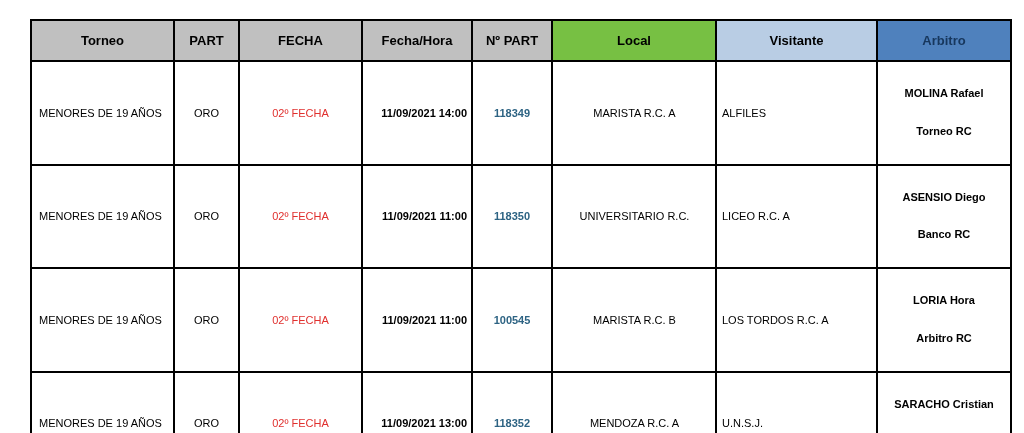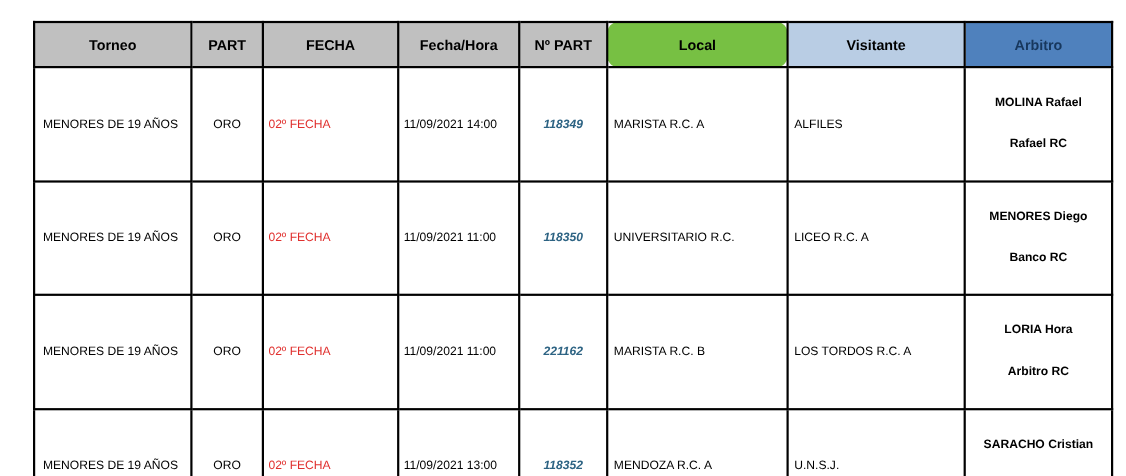--- a/index.html
+++ b/index.html
@@ -42,36 +42,36 @@
   thead th {
     height: 23px;
     font-size: 13px;
     font-weight: bold;
     text-align: center;
     padding: 12px 2px;
     background: var(--header-gray);
     color: #000000;
     margin-left: 32px;
   }
-  th.h-local    { background: var(--local-green); border-radius: 10px; }
+  th.h-local    { background: var(--local-green); }
   th.h-visit    { background: var(--visitante-blue); }
   th.h-arbitro  { background: var(--arbitro-blue); color: var(--arbitro-text); }
   tbody tr      { height: 36px; }
   tbody tr.oro   td { background: var(--oro-bg); }
   td {
     font-size: 11px;
     color: #000000;
     padding: 2px 4px;
   }
   td.c-torneo { text-align: left;  padding-left: 7px; margin-top: 15px; }
   td.c-etapa  { text-align: center; }
-  td.c-fecha  { text-align: left; color: var(--accent-red); }
-  td.c-hora   { text-align: left; font-weight: normal; }
-  td.c-part   { text-align: center; font-weight: bold; color: var(--part-blue); font-style: italic; }
-  td.c-local  { text-align: left; padding-left: 5px; }
+  td.c-fecha  { text-align: center; color: var(--accent-red); }
+  td.c-hora   { text-align: right; font-weight: bold; }
+  td.c-part   { text-align: center; font-weight: bold; color: var(--part-blue); }
+  td.c-local  { text-align: center; padding-left: 5px; }
   td.c-visit  { text-align: left; padding-left: 5px; }
   td.c-arb    { text-align: center; font-weight: bold; padding: 1px 4px; }
   td.c-arb div { line-height: 1.25; }
 </style>
 </head>
 <body>
 
 <div class="table-wrap">
   <table>
     <colgroup>
@@ -100,42 +100,42 @@
         <tr class="oro">
     <td class="c-torneo">MENORES DE 19 AÑOS</td>
     <td class="c-etapa">ORO</td>
     <td class="c-fecha">02º FECHA</td>
     <td class="c-hora">11/09/2021 14:00</td>
     <td class="c-part">118349</td>
     <td class="c-local">MARISTA R.C. A</td>
     <td class="c-visit">ALFILES</td>
     <td class="c-arb">
       <div>MOLINA Rafael</div>
-      <div>Rafael RC</div>
+      <div>Torneo RC</div>
     </td>
   </tr>
         <tr class="oro">
     <td class="c-torneo">MENORES DE 19 AÑOS</td>
     <td class="c-etapa">ORO</td>
     <td class="c-fecha">02º FECHA</td>
     <td class="c-hora">11/09/2021 11:00</td>
     <td class="c-part">118350</td>
     <td class="c-local">UNIVERSITARIO R.C.</td>
     <td class="c-visit">LICEO R.C. A</td>
     <td class="c-arb">
-      <div>MENORES Diego</div>
+      <div>ASENSIO Diego</div>
       <div>Banco RC</div>
     </td>
   </tr>
         <tr class="oro">
     <td class="c-torneo">MENORES DE 19 AÑOS</td>
     <td class="c-etapa">ORO</td>
     <td class="c-fecha">02º FECHA</td>
     <td class="c-hora">11/09/2021 11:00</td>
-    <td class="c-part">221162</td>
+    <td class="c-part">100545</td>
     <td class="c-local">MARISTA R.C. B</td>
     <td class="c-visit">LOS TORDOS R.C. A</td>
     <td class="c-arb">
       <div>LORIA Hora</div>
       <div>Arbitro RC</div>
     </td>
   </tr>
         <tr class="oro">
     <td class="c-torneo">MENORES DE 19 AÑOS</td>
     <td class="c-etapa">ORO</td>

